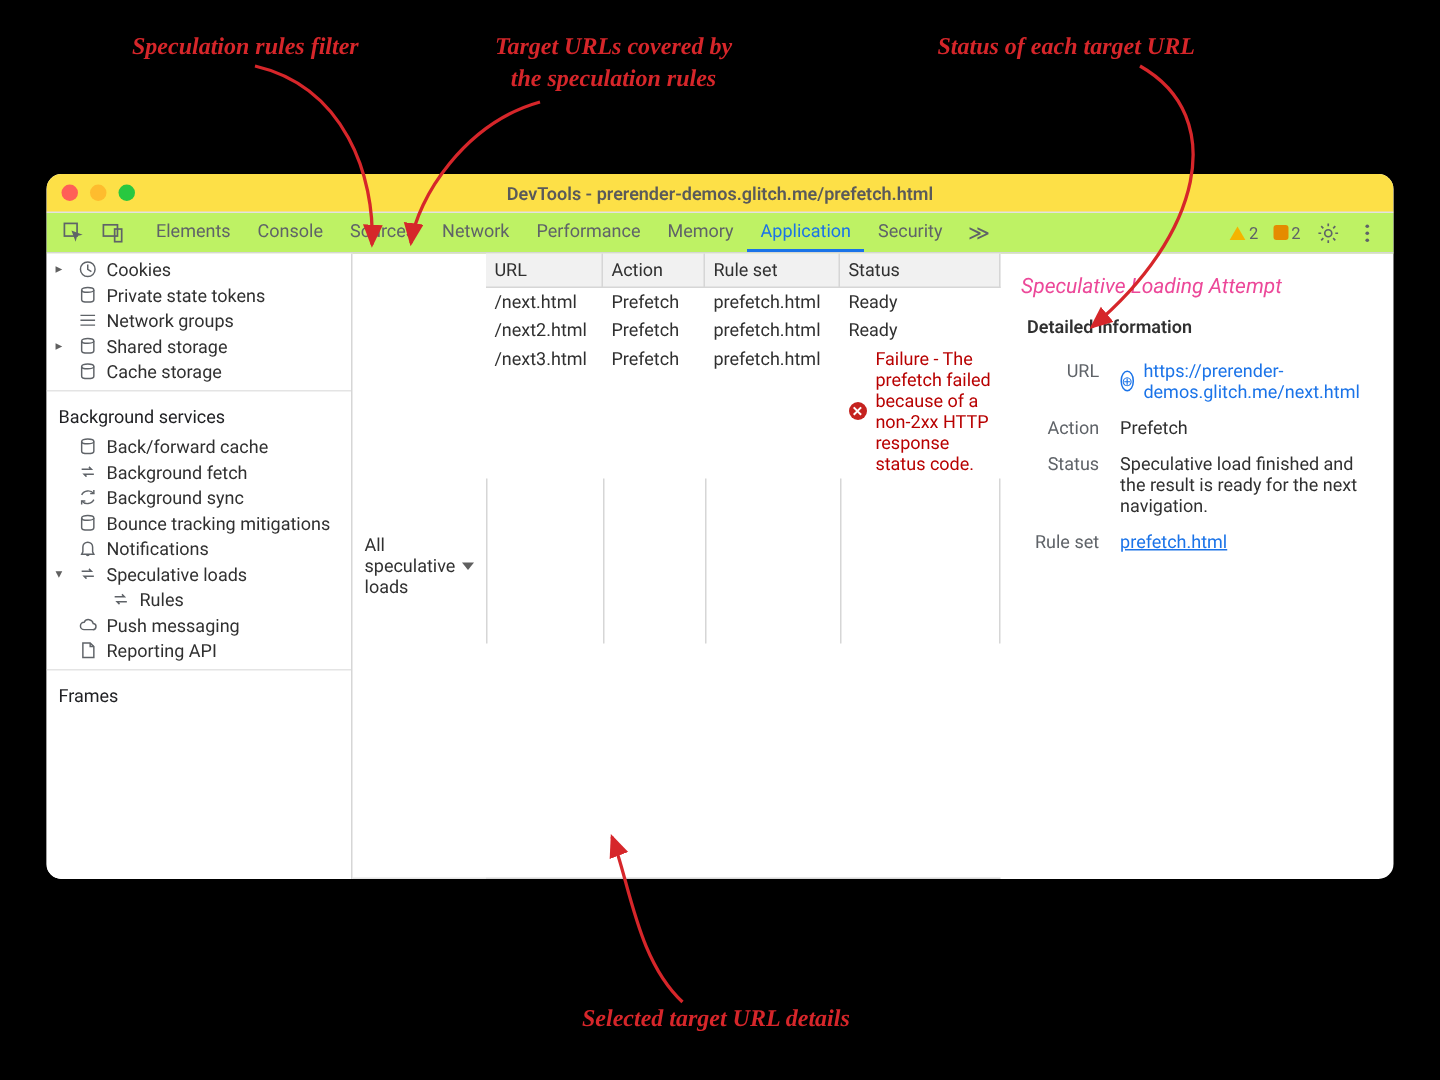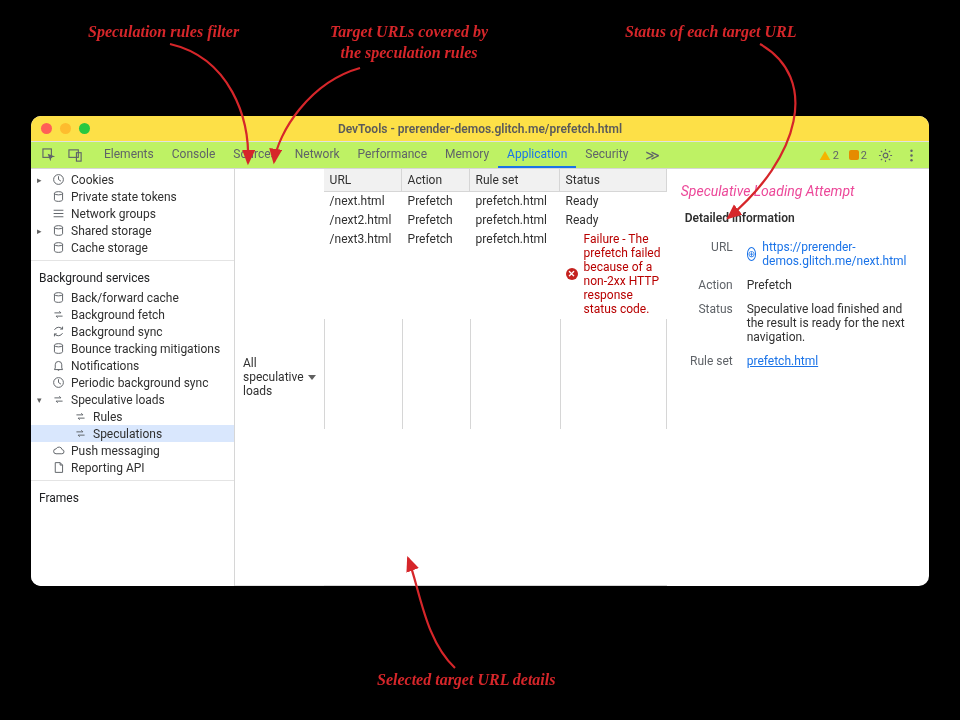--- a/index.html
+++ b/index.html
@@ -179,21 +179,21 @@
     display:inline-flex; align-items:center; justify-content:center; font-size:9px;
   }
 </style>
 </head>
 <body>
 
 <div class="annotation" style="left:88px; top:22px;">Speculation rules filter</div>
 <div class="annotation" style="left:330px; top:22px; white-space:pre;">Target URLs covered by
 the speculation rules</div>
 <div class="annotation" style="left:625px; top:22px;">Status of each target URL</div>
-<div class="annotation" style="left:377px; top:670px;">Selected target URL details</div>
+<div class="annotation" style="left:388px; top:670px;">Selected target URL details</div>
 
 <svg class="arrow" style="left:140px; top:38px;" width="160" height="150">
   <defs>
       <marker id="ah1" markerWidth="8" markerHeight="8" refX="6" refY="3" orient="auto">
         <path d="M0,0 L7,3 L0,6 Z" fill="#d6262a"></path>
       </marker>
     </defs>
   <path d="M30,6 C90,20 110,80 108,125" stroke="#d6262a" stroke-width="2.2" fill="none" marker-end="url(#ah1)"></path>
 </svg>
 <svg class="arrow" style="left:260px; top:62px;" width="140" height="110">
@@ -371,52 +371,35 @@
         </div>
         <div class="sb-item">
           <span class="sbi-ico">
             <svg viewBox="0 0 16 16" fill="none" stroke="currentColor" stroke-width="1.2">
               <path d="M4 11V7a4 4 0 0 1 8 0v4l1 2H3z"></path>
               <path d="M7 13a1 1 0 0 0 2 0"></path>
             </svg>
           </span>
           <span>Notifications</span>
         </div>
-        <div class="sb-item">
-          <span class="sbi-ico">
-            <svg viewBox="0 0 16 16" fill="none" stroke="currentColor" stroke-width="1.2">
-              <circle cx="8" cy="8" r="6"></circle>
-              <path d="M8 4v4l3 2"></path>
-            </svg>
-          </span>
-          <span>Periodic background sync</span>
-        </div>
         <div class="sb-item expanded">
           <span class="sbi-ico">
             <svg viewBox="0 0 16 16" fill="none" stroke="currentColor" stroke-width="1.2">
               <path d="M3 6h8l-2-2M13 10H5l2 2"></path>
             </svg>
           </span>
           <span>Speculative loads</span>
         </div>
         <div class="sb-item child">
           <span class="sbi-ico">
             <svg viewBox="0 0 16 16" fill="none" stroke="currentColor" stroke-width="1.2">
               <path d="M3 6h8l-2-2M13 10H5l2 2"></path>
             </svg>
           </span>
           <span>Rules</span>
-        </div>
-        <div class="sb-item child selected">
-          <span class="sbi-ico">
-            <svg viewBox="0 0 16 16" fill="none" stroke="currentColor" stroke-width="1.2">
-              <path d="M3 6h8l-2-2M13 10H5l2 2"></path>
-            </svg>
-          </span>
-          <span>Speculations</span>
         </div>
         <div class="sb-item">
           <span class="sbi-ico">
             <svg viewBox="0 0 16 16" fill="none" stroke="currentColor" stroke-width="1.2">
               <path d="M5 12a3 3 0 0 1 0-6 4 4 0 0 1 7.5 1A2.5 2.5 0 0 1 12 12z"></path>
             </svg>
           </span>
           <span>Push messaging</span>
         </div>
         <div class="sb-item">

